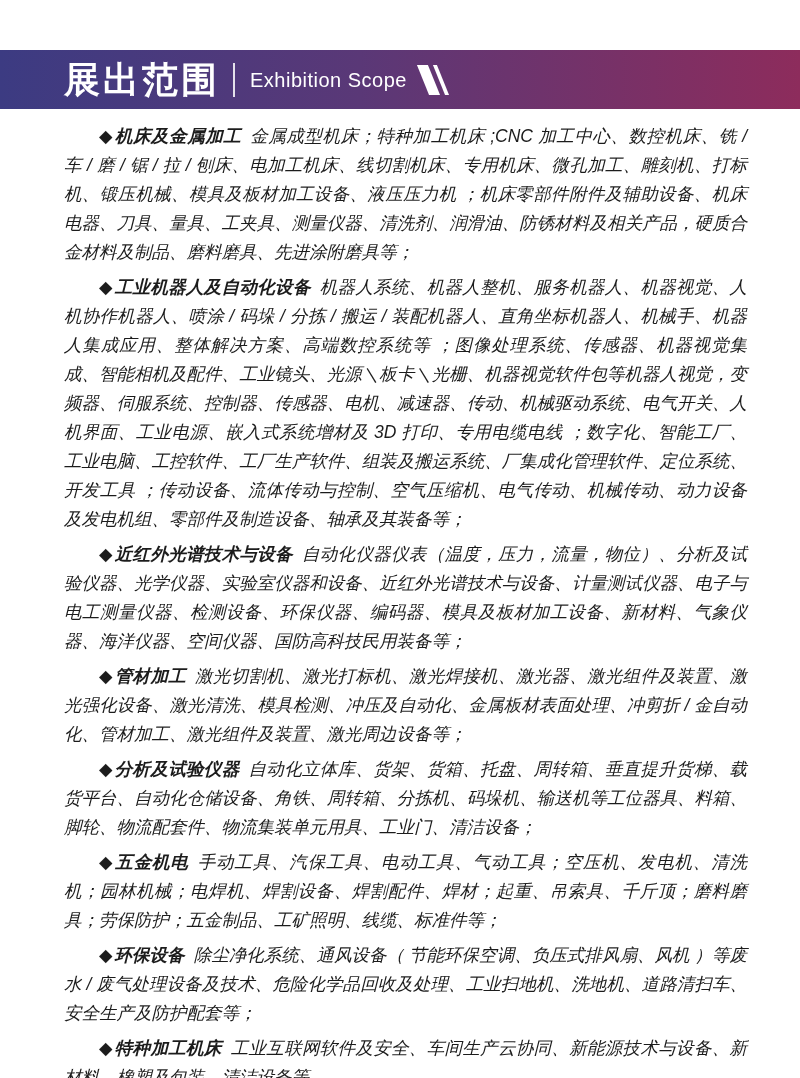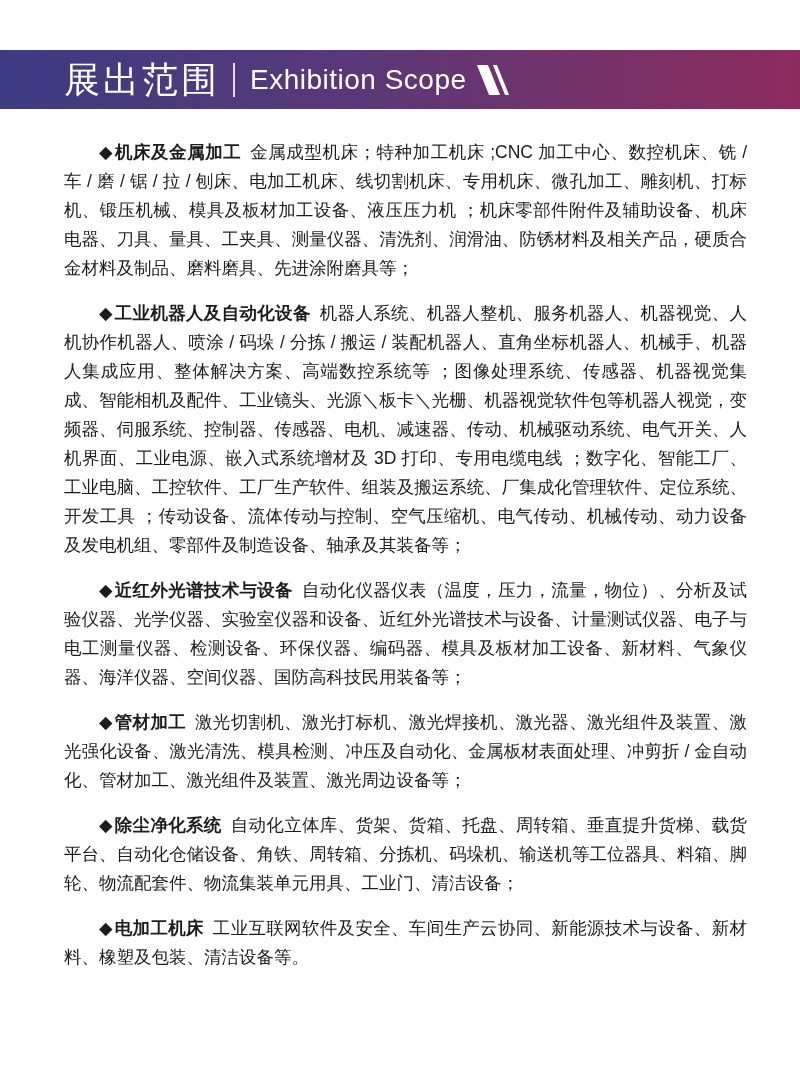--- a/index.html
+++ b/index.html
@@ -13,47 +13,48 @@
   .page{position:relative;width:800px;height:1078px;background:#ffffff;}
 
   
   .banner{
     position:absolute;left:0;top:50px;width:800px;height:59px;
     display:flex;align-items:center;
     background:linear-gradient(90deg,#3c3b82 0%,#5a3877 45%,#8d2c5c 100%);
   }
   .banner-title{
     margin-left:64px;
-    font-size:36px;font-weight:400;color:#ffffff;
+    font-size:36px;font-weight:700;color:#ffffff;
     letter-spacing:3px;line-height:1;
     white-space:nowrap;
   }
   .banner-divider{
     width:2px;height:34px;background:rgba(255,255,255,.85);
     margin:0 15px 0 13px;
   }
   .banner-subtitle{
-    font-size:28px;font-weight:400;color:#ffffff;
+    font-size:20px;font-weight:400;color:#ffffff;
     letter-spacing:.5px;line-height:1;white-space:nowrap;
   }
   .banner-slashes{display:flex;align-items:center;margin-left:16px;height:32px;}
   .slash{background:#ffffff;height:30px;transform:skewX(22deg);}
   .slash.thick{width:11px;margin-right:5px;}
   .slash.thin{width:3.5px;}
 
   
   .content{
     position:absolute;left:64px;top:122px;width:683px;
   }
   .section{
-    margin:16px 0 6px 0;
+    margin:0 0 6px 0;
     font-size:17.5px;line-height:29px;
     text-align:justify;
     text-indent:2em;
     color:#1c1c1c;
+    font-style:italic;
   }
   .section .bullet{font-weight:700;}
   .section .heading{font-weight:700;margin:0 9px 0 2px;}
   .section .body-text{font-weight:400;}
 </style>
 </head>
 <body style="background: rgb(255, 255, 255);">
 
 <div class="page">
 
@@ -79,23 +80,29 @@
 
     <p class="section">
       <span class="bullet">◆</span><span class="heading">近红外光谱技术与设备</span><span class="body-text">自动化仪器仪表（温度，压力，流量，物位）、分析及试验仪器、光学仪器、实验室仪器和设备、近红外光谱技术与设备、计量测试仪器、电子与电工测量仪器、检测设备、环保仪器、编码器、模具及板材加工设备、新材料、气象仪器、海洋仪器、空间仪器、国防高科技民用装备等；</span>
     </p>
 
     <p class="section">
       <span class="bullet">◆</span><span class="heading">管材加工</span><span class="body-text">激光切割机、激光打标机、激光焊接机、激光器、激光组件及装置、激光强化设备、激光清洗、模具检测、冲压及自动化、金属板材表面处理、冲剪折 / 金自动化、管材加工、激光组件及装置、激光周边设备等；</span>
     </p>
 
     <p class="section">
-      <span class="bullet">◆</span><span class="heading">除尘净化系统</span><span class="body-text">自动化立体库、货架、货箱、托盘、周转箱、垂直提升货梯、载货平台、自动化仓储设备、角铁、周转箱、分拣机、码垛机、输送机等工位器具、料箱、脚轮、物流配套件、物流集装单元用具、工业门、清洁设备；</span>
+      <span class="bullet">◆</span><span class="heading">分析及试验仪器</span><span class="body-text">自动化立体库、货架、货箱、托盘、周转箱、垂直提升货梯、载货平台、自动化仓储设备、角铁、周转箱、分拣机、码垛机、输送机等工位器具、料箱、脚轮、物流配套件、物流集装单元用具、工业门、清洁设备；</span>
     </p>
 
-
+    <p class="section">
+      <span class="bullet">◆</span><span class="heading">五金机电</span><span class="body-text">手动工具、汽保工具、电动工具、气动工具；空压机、发电机、清洗机；园林机械；电焊机、焊割设备、焊割配件、焊材；起重、吊索具、千斤顶；磨料磨具；劳保防护；五金制品、工矿照明、线缆、标准件等；</span>
+    </p>
 
     <p class="section">
-      <span class="bullet">◆</span><span class="heading">电加工机床</span><span class="body-text">工业互联网软件及安全、车间生产云协同、新能源技术与设备、新材料、橡塑及包装、清洁设备等。</span>
+      <span class="bullet">◆</span><span class="heading">环保设备</span><span class="body-text">除尘净化系统、通风设备（ 节能环保空调、负压式排风扇、风机 ）等废水 / 废气处理设备及技术、危险化学品回收及处理、工业扫地机、洗地机、道路清扫车、安全生产及防护配套等；</span>
+    </p>
+
+    <p class="section">
+      <span class="bullet">◆</span><span class="heading">特种加工机床</span><span class="body-text">工业互联网软件及安全、车间生产云协同、新能源技术与设备、新材料、橡塑及包装、清洁设备等。</span>
     </p>
 
   </div>
 </div>
 
 </body></html>

